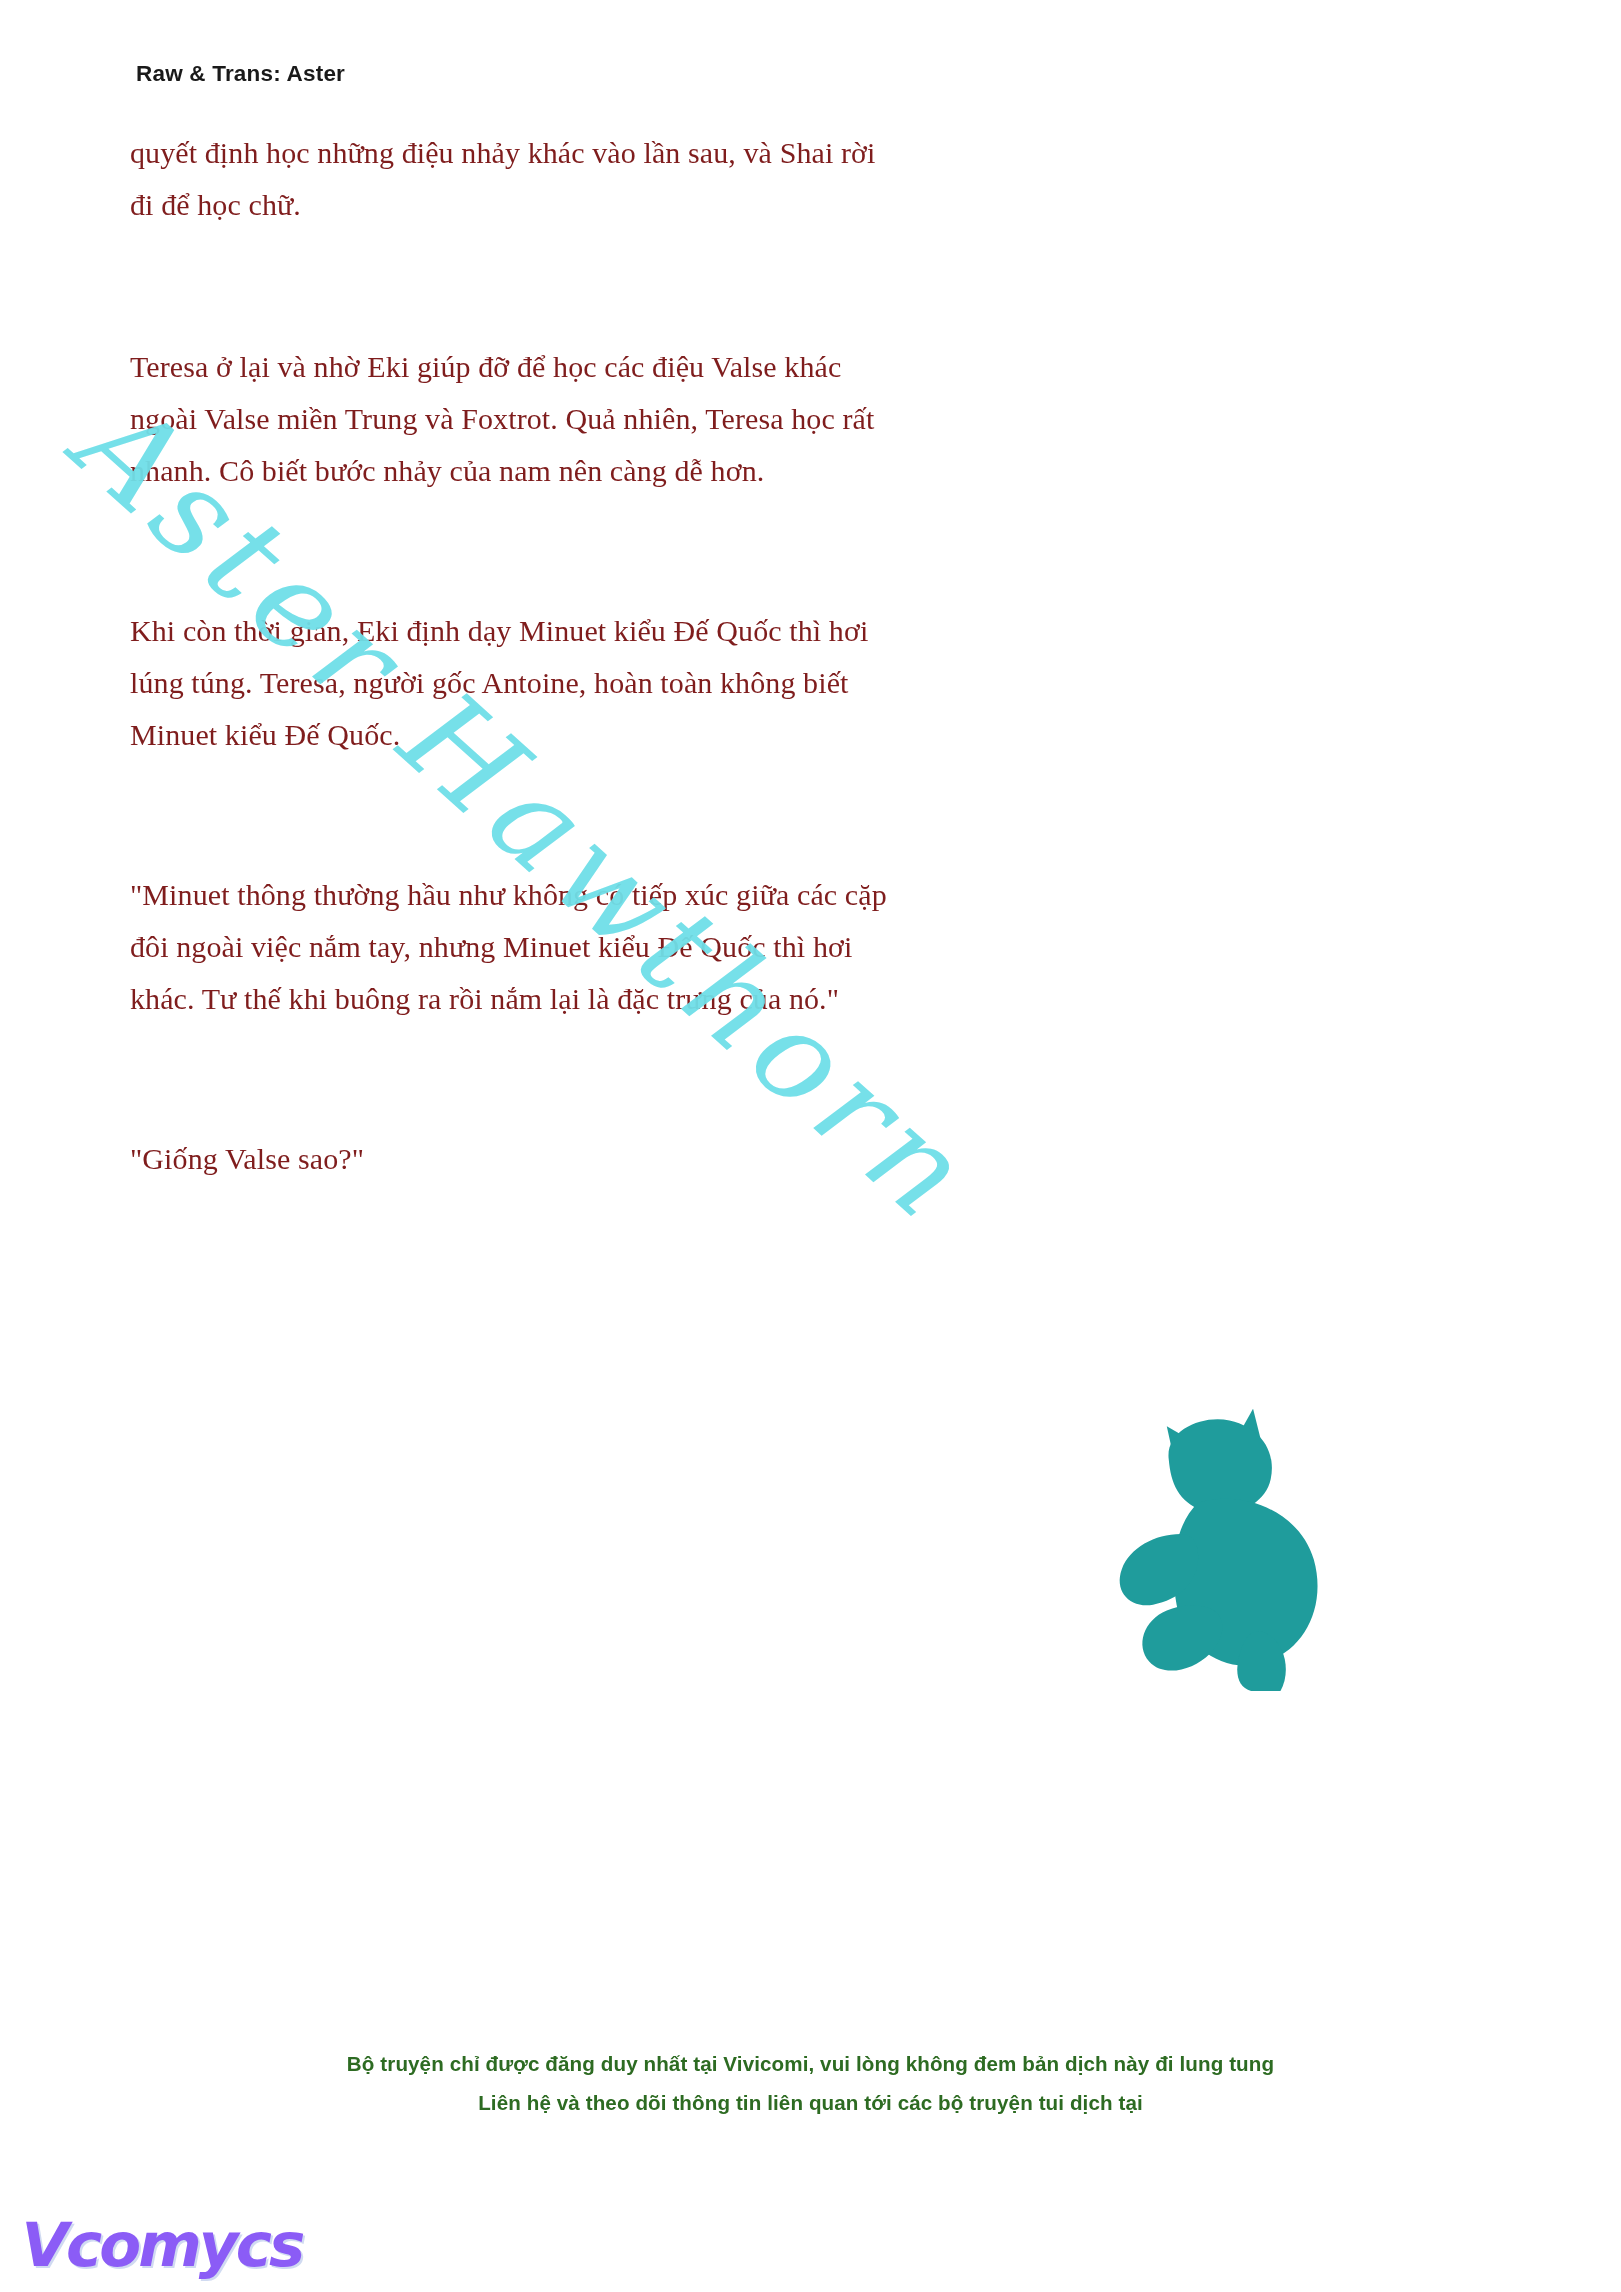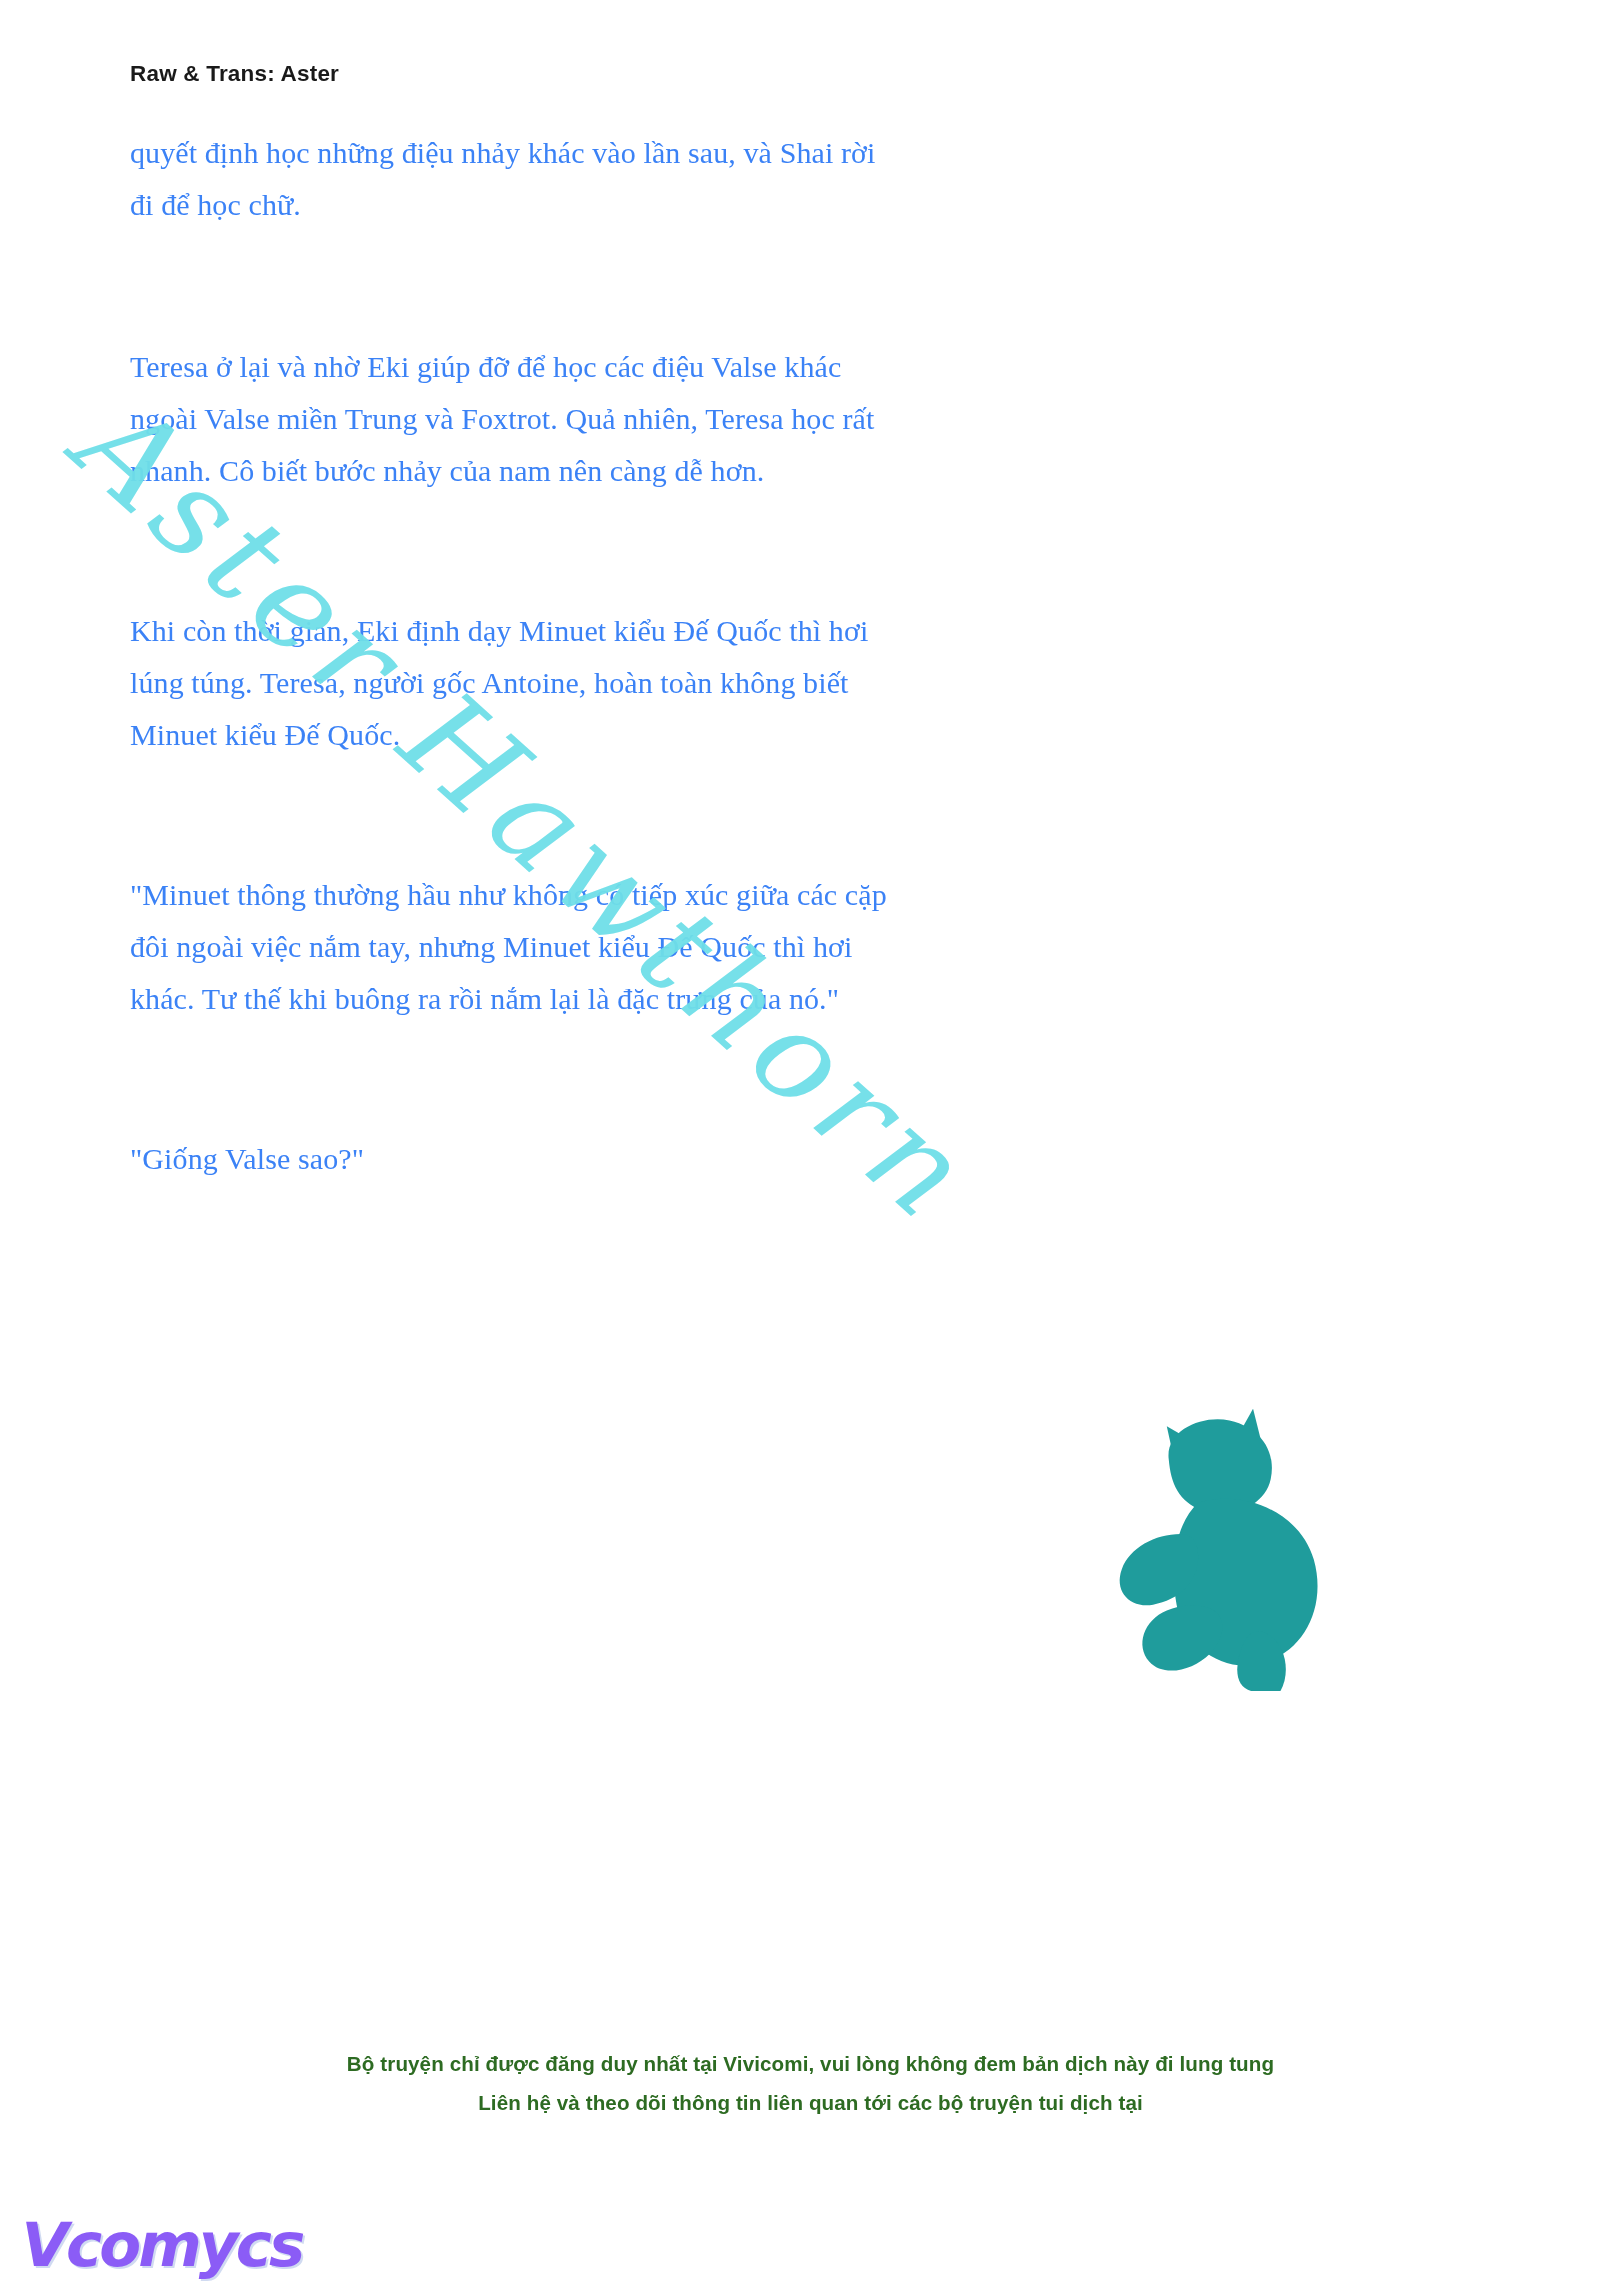--- a/index.html
+++ b/index.html
@@ -18,42 +18,42 @@
 
   .page {
     position: absolute;
     inset: 0;
     background: #ffffff;
   }
 
   
   .header {
     position: absolute;
-    left: 130px;
+    left: 136px;
     top: 61px;
     font-family: "Liberation Sans", "DejaVu Sans", sans-serif;
     font-size: 22.5px;
     font-weight: 700;
     color: #1a1a1a;
     letter-spacing: 0.2px;
     white-space: nowrap;
   }
 
   
   .body-col {
     position: absolute;
     left: 130px;
     top: 127px;
     width: 1362px;
   }
 
   .para {
     font-size: 30px;
     line-height: 52px;
-    color: #3b82f6;
+    color: #7f1d1d;
     margin: 0 0 52px 0;
     white-space: pre-line;
     letter-spacing: 0.1px;
   }
   .para.p1 { margin-bottom: 110px; }
   .para.p2 { margin-bottom: 108px; }
   .para.p3 { margin-bottom: 108px; }
   .para.p4 { margin-bottom: 108px; }
   .para.p5 { margin-bottom: 0; }
 

